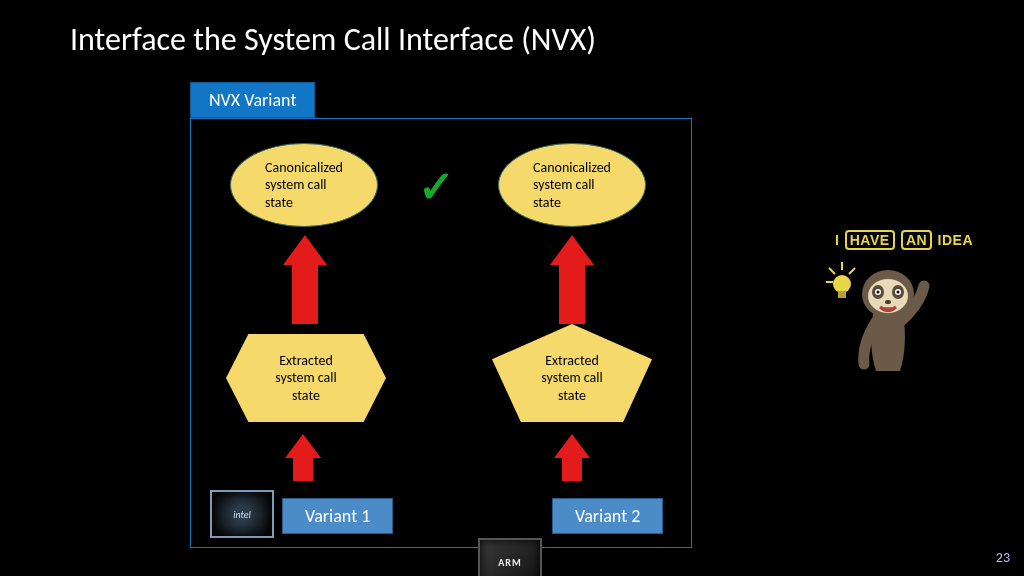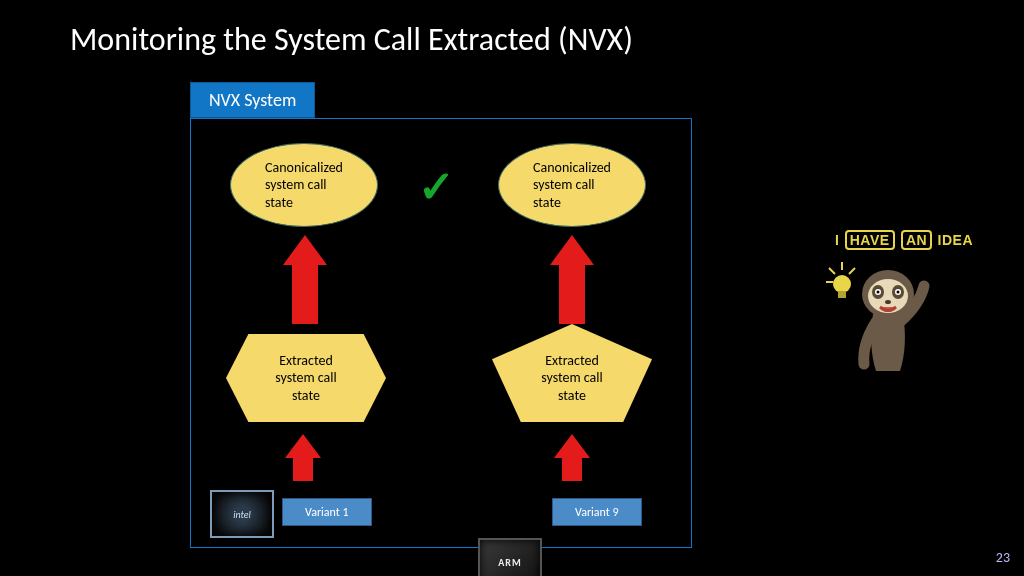--- a/index.html
+++ b/index.html
@@ -117,21 +117,21 @@
     background: radial-gradient(circle, #2a3a4a 20%, #0a0a0a 80%);
   }
   .chip.arm {
     background: linear-gradient(135deg, #3a3a3a, #111);
     margin-top: 48px;
   }
   .variant {
     position: absolute;
     background: #4a8bc8;
     color: #fff;
-    font-size: 12px;
+    font-size: 18px;
     padding: 6px 22px;
     border: 1px solid #2a5a88;
   }
   .sloth-area {
     position: absolute;
     right: 40px;
     top: 230px;
     width: 160px;
     text-align: center;
   }
@@ -162,23 +162,23 @@
     position: absolute;
     right: 14px;
     bottom: 10px;
     color: #c4b5fd;
     font-size: 14px;
   }
 </style>
 </head>
 <body>
 
-<div class="title">Monitoring the System Call Extracted (NVX)</div>
-
-<div class="nvx-label">NVX System</div>
+<div class="title">Interface the System Call Interface (NVX)</div>
+
+<div class="nvx-label">NVX Variant</div>
 <div class="nvx-box"></div>
 
 <div class="ellipse" style="left:230px; top:143px;">
   <span style="white-space:pre-line;">Canonicalized
 system call
 state</span>
 </div>
 <div class="ellipse" style="left:498px; top:143px;">
   <span style="white-space:pre-line;">Canonicalized
 system call
@@ -211,21 +211,21 @@
 <div class="arrow-stem" style="left:562px; top:457px; height:24px; width:20px;"></div>
 
 <div class="chip intel" style="left:210px; top:490px;">
   <span style="font-style:italic; color:#cde;">intel</span>
 </div>
 <div class="variant" style="left:282px; top:498px;">Variant 1</div>
 
 <div class="chip arm" style="left:478px; top:490px;">
   <span style="font-weight:bold; letter-spacing:1px; color:#eee;">ARM</span>
 </div>
-<div class="variant" style="left:552px; top:498px;">Variant 9</div>
+<div class="variant" style="left:552px; top:498px;">Variant 2</div>
 
 <div class="sloth-area">
   <div class="idea-text">
     <span>I</span>
     <span class="idea-box">HAVE</span>
     <span class="idea-box">AN</span>
     <span>IDEA</span>
   </div>
   <svg class="bulb" width="36" height="44">
     <g stroke="#e8d548" stroke-width="2">

